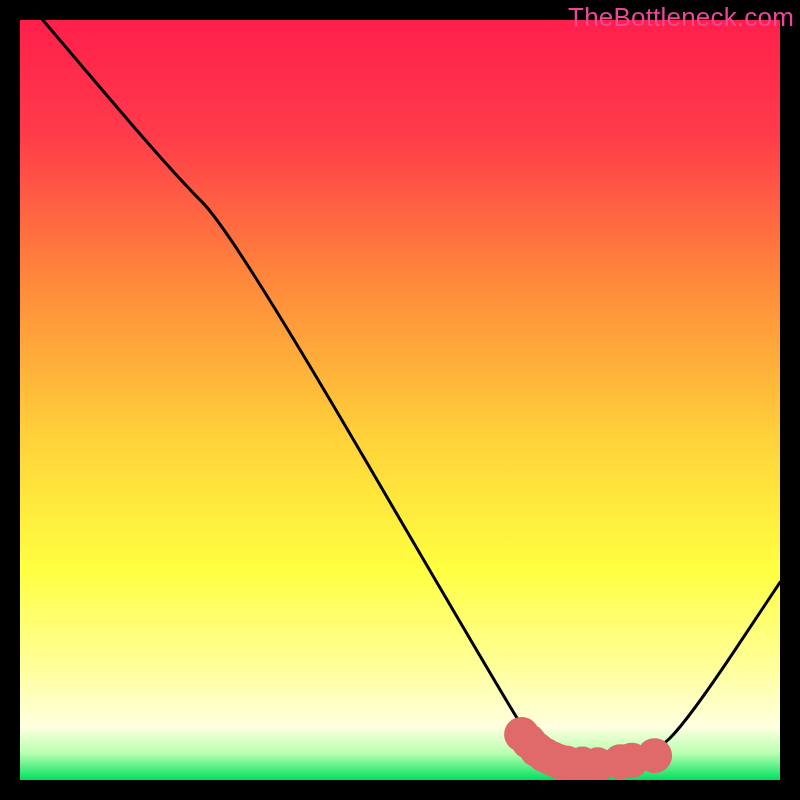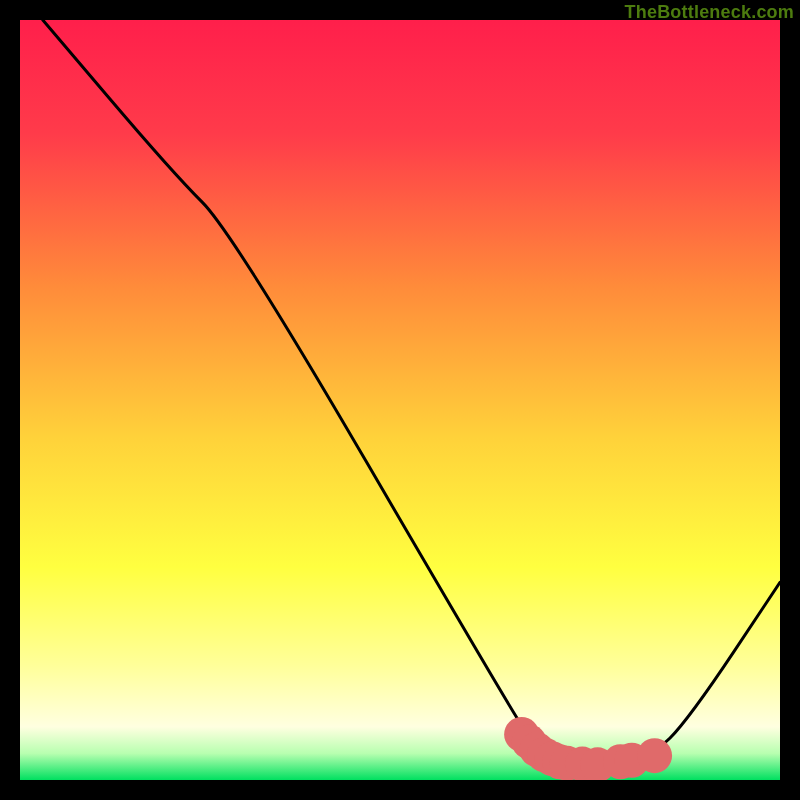--- a/index.html
+++ b/index.html
@@ -23,23 +23,23 @@
     left: 0;
     top: 0;
     width: 760px;
     height: 760px;
   }
   .watermark {
     position: absolute;
     top: 2px;
     right: 6px;
     font-family: Arial, Helvetica, sans-serif;
-    font-size: 18px;
-    font-weight: 700;
-    color: #4d7c0f;
+    font-size: 26px;
+    font-weight: 400;
+    color: #ec4899;
     letter-spacing: 0.2px;
   }
 </style>
 </head>
 <body>
 
 <div class="frame">
   <svg class="plot-area" viewBox="0 0 760 760">
     <defs>
       <linearGradient id="bg-grad" x1="0" y1="0" x2="0" y2="1">

